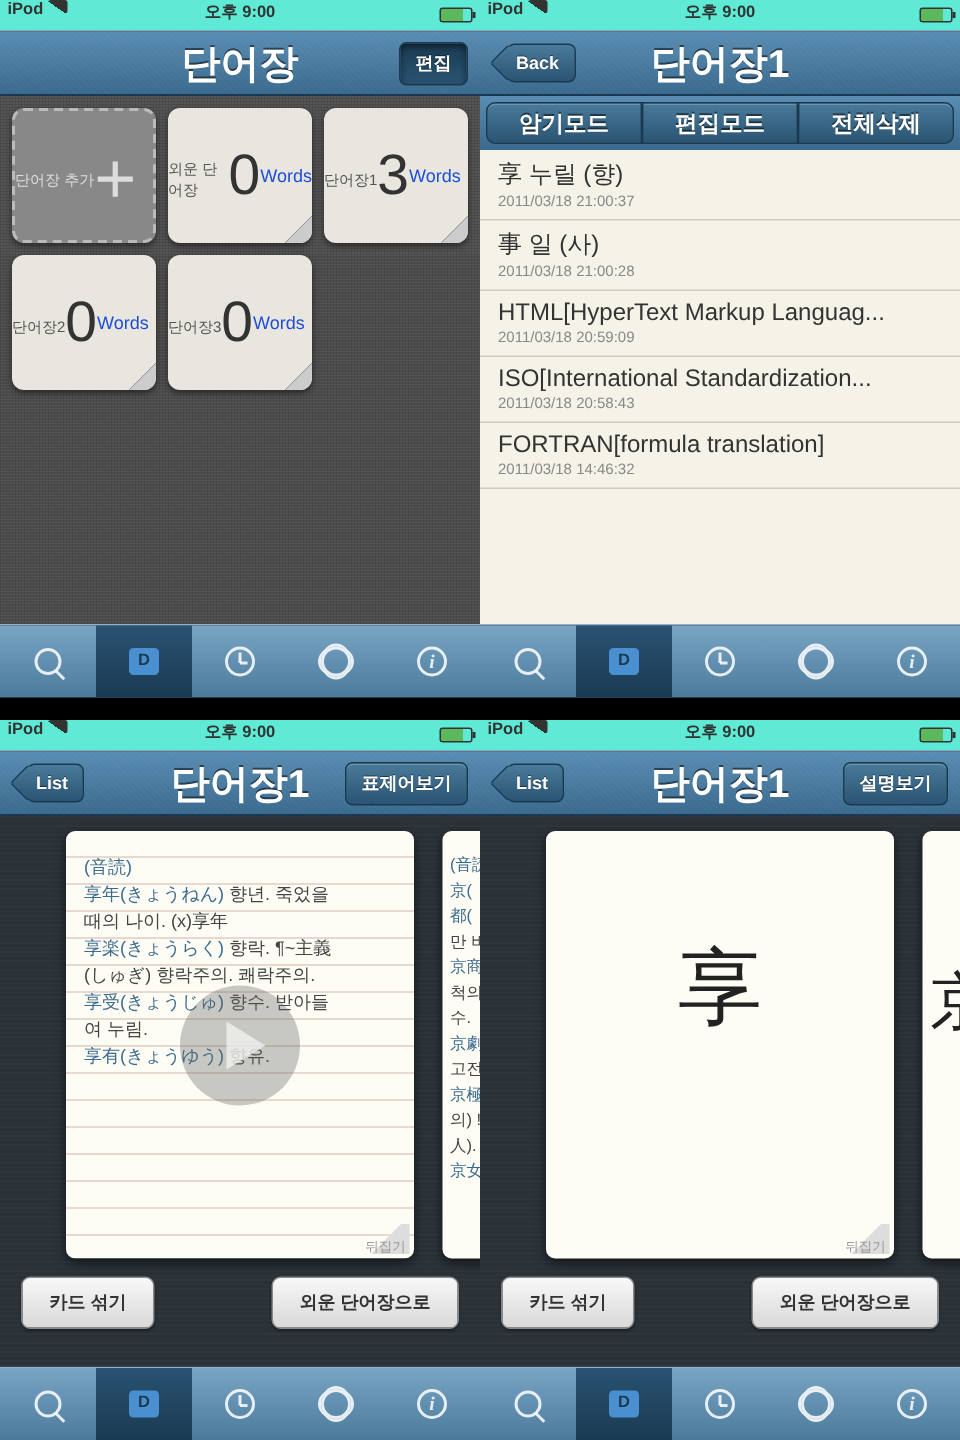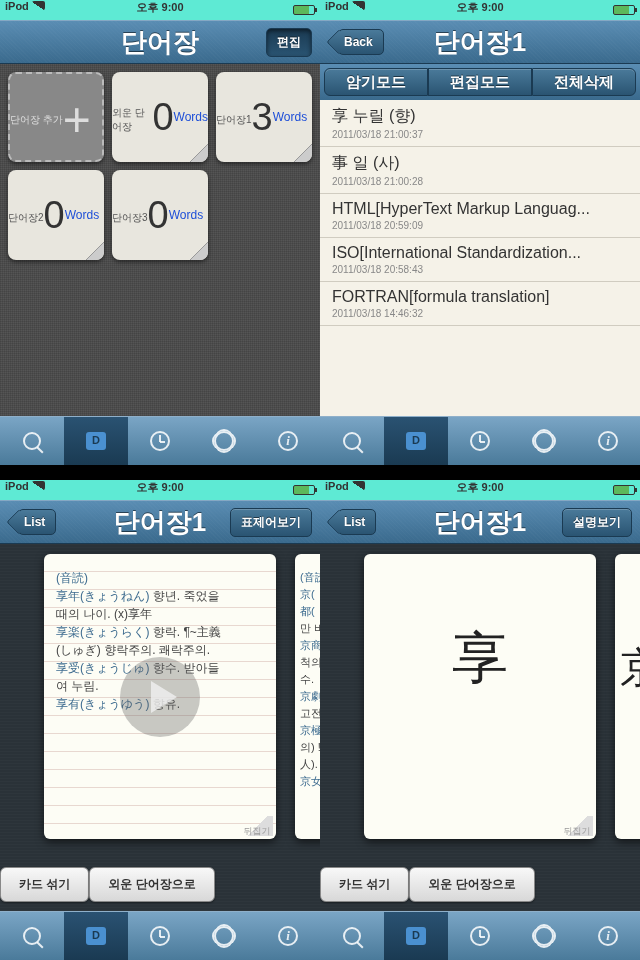--- a/index.html
+++ b/index.html
@@ -42,30 +42,30 @@
 .plus{font-size:48px;color:#ddd;font-weight:300;line-height:1;margin-top:5px}
 .corner{position:absolute;bottom:0;right:0;width:18px;height:18px;background:linear-gradient(135deg,#e8e6de 48%,#999 50%,#ccc 52%);border-radius:0 0 8px 0}
 
 
 .paper-list{height:316px;background:#f5f2e8;overflow:hidden}
 .list-item{padding:6px 12px;border-bottom:1px solid #d0ccc0}
 .item-title{font-size:16px;color:#333;white-space:nowrap;overflow:hidden;text-overflow:ellipsis}
 .item-date{font-size:10px;color:#888;margin-top:2px}
 
 
-.dark-bg{height:367px;background:#2a3238;background-image:repeating-linear-gradient(0deg,rgba(255,255,255,0.02) 0,rgba(255,255,255,0.02) 1px,transparent 1px,transparent 3px);padding:10px 0;position:relative}
+.dark-bg{height:367px;background:#2a3238;background-image:repeating-linear-gradient(0deg,rgba(255,255,255,0.02) 0,rgba(255,255,255,0.02) 1px,transparent 1px,transparent 3px);padding:10px 14px;position:relative}
 .study-card{width:232px;height:285px;background:#fdfdf5;background-image:repeating-linear-gradient(transparent,transparent 17px,#e8d8d0 17px,#e8d8d0 18px);border-radius:6px;margin:0 auto;box-shadow:0 3px 8px rgba(0,0,0,0.6);padding:15px 12px;position:relative;font-size:12px;line-height:18px;color:#444}
 .study-card .link{color:#3d6b8f}
 .play-circle{position:absolute;top:50%;left:50%;transform:translate(-50%,-50%);width:80px;height:80px;background:rgba(100,100,100,0.35);border-radius:50%;display:flex;align-items:center;justify-content:center}
 .play-circle:after{content:"";border-left:26px solid rgba(240,240,240,0.8);border-top:16px solid transparent;border-bottom:16px solid transparent;margin-left:8px}
 .flip-tag{position:absolute;bottom:3px;right:3px;font-size:9px;color:#999;background:linear-gradient(135deg,transparent 48%,#ddd 50%);width:30px;height:20px;text-align:center;padding:6px 2px 0 0}
 .peek{position:absolute;top:10px;right:-25px;width:50px;height:285px;background:#fdfdf5;border-radius:6px;box-shadow:0 3px 8px rgba(0,0,0,0.6);padding:15px 5px;font-size:11px;line-height:17px;color:#3d6b8f;overflow:hidden}
 .big-char{font-size:56px;text-align:center;color:#222;margin-top:80px}
 
-.btn-row{display:flex;gap:0;justify-content:flex-start;margin-top:28px}
+.btn-row{display:flex;gap:12px;justify-content:space-between;margin-top:12px}
 .action-btn{background:linear-gradient(#f8f8f8,#d8d8d8);border:1px solid #888;border-radius:6px;font-size:12px;font-weight:bold;padding:8px 18px;color:#333;box-shadow:0 1px 2px rgba(0,0,0,0.4)}
 
 
 .tabbar{height:49px;background:linear-gradient(#7aa5c5,#4a7a9a);border-top:1px solid #8fb0ca;display:flex}
 .tab{flex:1;display:flex;align-items:center;justify-content:center}
 .tab.active{background:linear-gradient(#2a5272,#1a3a52)}
 .tab-icon{width:24px;height:24px;display:flex;align-items:center;justify-content:center;color:rgba(255,255,255,0.85)}
 .tab.active .tab-icon{color:#4a90d0}
 .srch{width:18px;height:18px;border:2px solid currentColor;border-radius:50%;position:relative}
 .srch:after{content:"";position:absolute;width:2px;height:8px;background:currentColor;bottom:-6px;right:-2px;transform:rotate(-45deg)}

